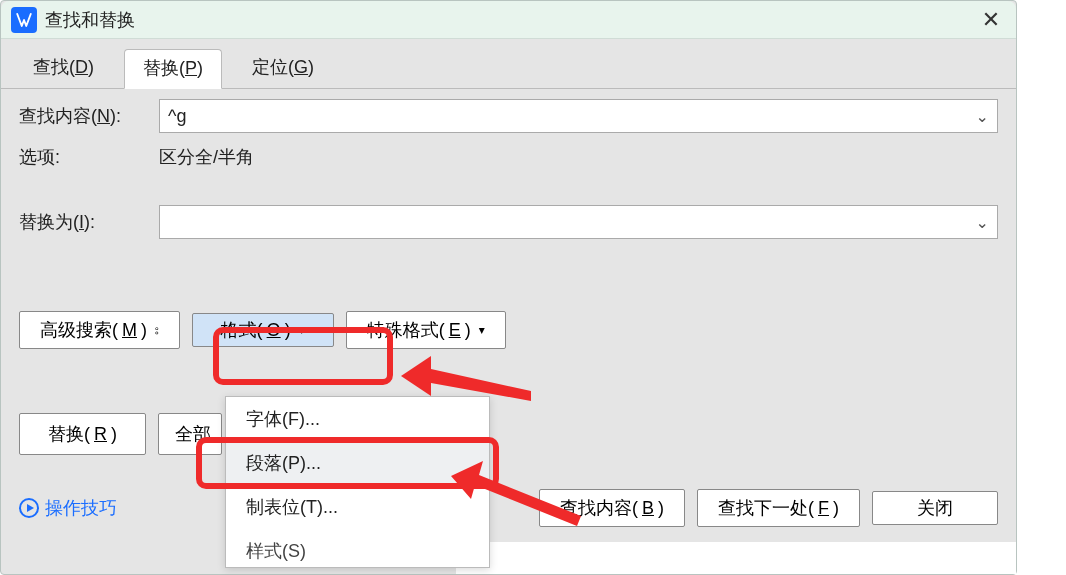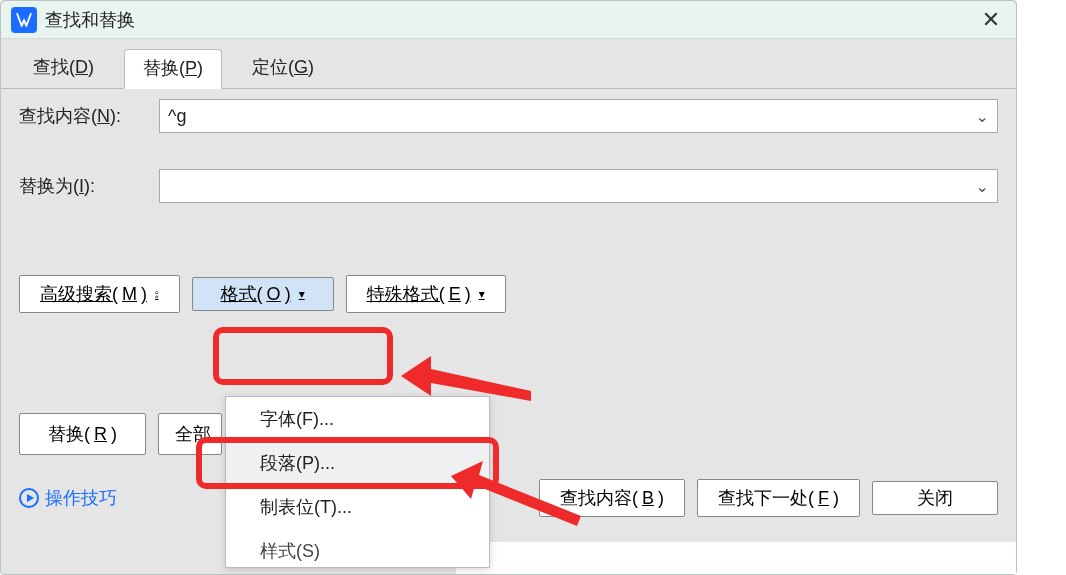--- a/index.html
+++ b/index.html
@@ -31,31 +31,31 @@
 
 .spacer { height: 60px; }
 .btn { border: 1px solid #888; background: #fff; padding: 6px 20px; font-size: 18px; cursor: pointer; border-radius: 2px; display: inline-flex; align-items: center; gap: 4px; }
 .btn .ul { text-decoration: underline; }
 .btn-drop .caret { font-size: 12px; margin-left: 4px; }
 
 .format-highlight { position: absolute; left: 212px; top: 326px; width: 180px; height: 58px; border: 6px solid #ef2a2a; border-radius: 10px; pointer-events: none; z-index: 5; }
 .btn.format { background: #d0e3f7; }
 
 .dropdown-menu { position: absolute; left: 224px; top: 395px; width: 265px; background: #fff; border: 1px solid #bbb; box-shadow: 0 2px 8px rgba(0,0,0,.15); z-index: 6; }
-.menu-item { padding: 10px 34px; cursor: pointer; color: #222; }
+.menu-item { padding: 10px 20px; cursor: pointer; color: #222; }
 .menu-item.hover { background: #eef0f2; }
 .menu-item-wrap { position: relative; }
 .para-highlight { position: absolute; left: -30px; right: -10px; top: -4px; bottom: -4px; border: 6px solid #ef2a2a; border-radius: 10px; pointer-events: none; }
 
 .arrow1 { position: absolute; left: 400px; top: 350px; z-index: 10; pointer-events: none; }
 .arrow2 { position: absolute; left: 450px; top: 460px; z-index: 10; pointer-events: none; }
 
 .bottom-row { position: absolute; left: 0; right: 0; top: 412px; display: flex; align-items: center; padding: 0 18px; gap: 12px; }
 
-.footer-row { position: absolute; left: 0; right: 0; top: 478px; display: flex; align-items: center; padding: 0 18px; gap: 12px; }
+.footer-row { position: absolute; left: 0; right: 0; top: 488px; display: flex; align-items: center; padding: 0 18px; gap: 12px; }
 .footer-left { display: flex; align-items: center; gap: 6px; color: #1a6dff; cursor: pointer; }
 .footer-left .play-icon { width: 20px; height: 20px; border: 2px solid #1a6dff; border-radius: 50%; display: flex; align-items: center; justify-content: center; }
 .footer-left .play-icon::after { content: ""; border-left: 7px solid #1a6dff; border-top: 4px solid transparent; border-bottom: 4px solid transparent; margin-left: 2px; }
 .footer-spacer { flex: 1; }
 .mask { position: absolute; right: 0; bottom: 0; width: 560px; height: 32px; background: #fff; z-index: 2; }
 </style>
 </head>
 <body>
 
 <div class="dialog">
@@ -86,36 +86,40 @@
     <div class="row">
       <div class="label">
         <span>查找内容(</span><span class="ul">N</span><span>):</span>
       </div>
       <div class="combo">
         <span class="value">^g</span>
         <span class="caret">⌄</span>
       </div>
     </div>
 
+    <div class="row">
+      <div class="label">选项:</div>
+      <div class="options-text">区分全/半角</div>
+    </div>
 
     <div style="height:24px"></div>
 
     <div class="row">
       <div class="label">
         <span>替换为(</span><span class="ul">I</span><span>):</span>
       </div>
       <div class="combo">
         <span class="value"></span>
         <span class="caret">⌄</span>
       </div>
     </div>
 
     <div class="spacer"></div>
 
-    <div style="display:flex; gap:12px; align-items:center;text-decoration:underline;">
+    <div style="display:flex; gap:12px; align-items:center;">
       <button class="btn btn-drop">
         <span>高级搜索(</span>
           <span class="ul">M</span>
           <span>)</span>
           <span class="caret">⦂</span>
       </button>
       <button class="btn btn-drop format" style="padding:4px 28px;text-align:center;">
         <span>格式(</span>
           <span class="ul">O</span>
           <span>)</span>

